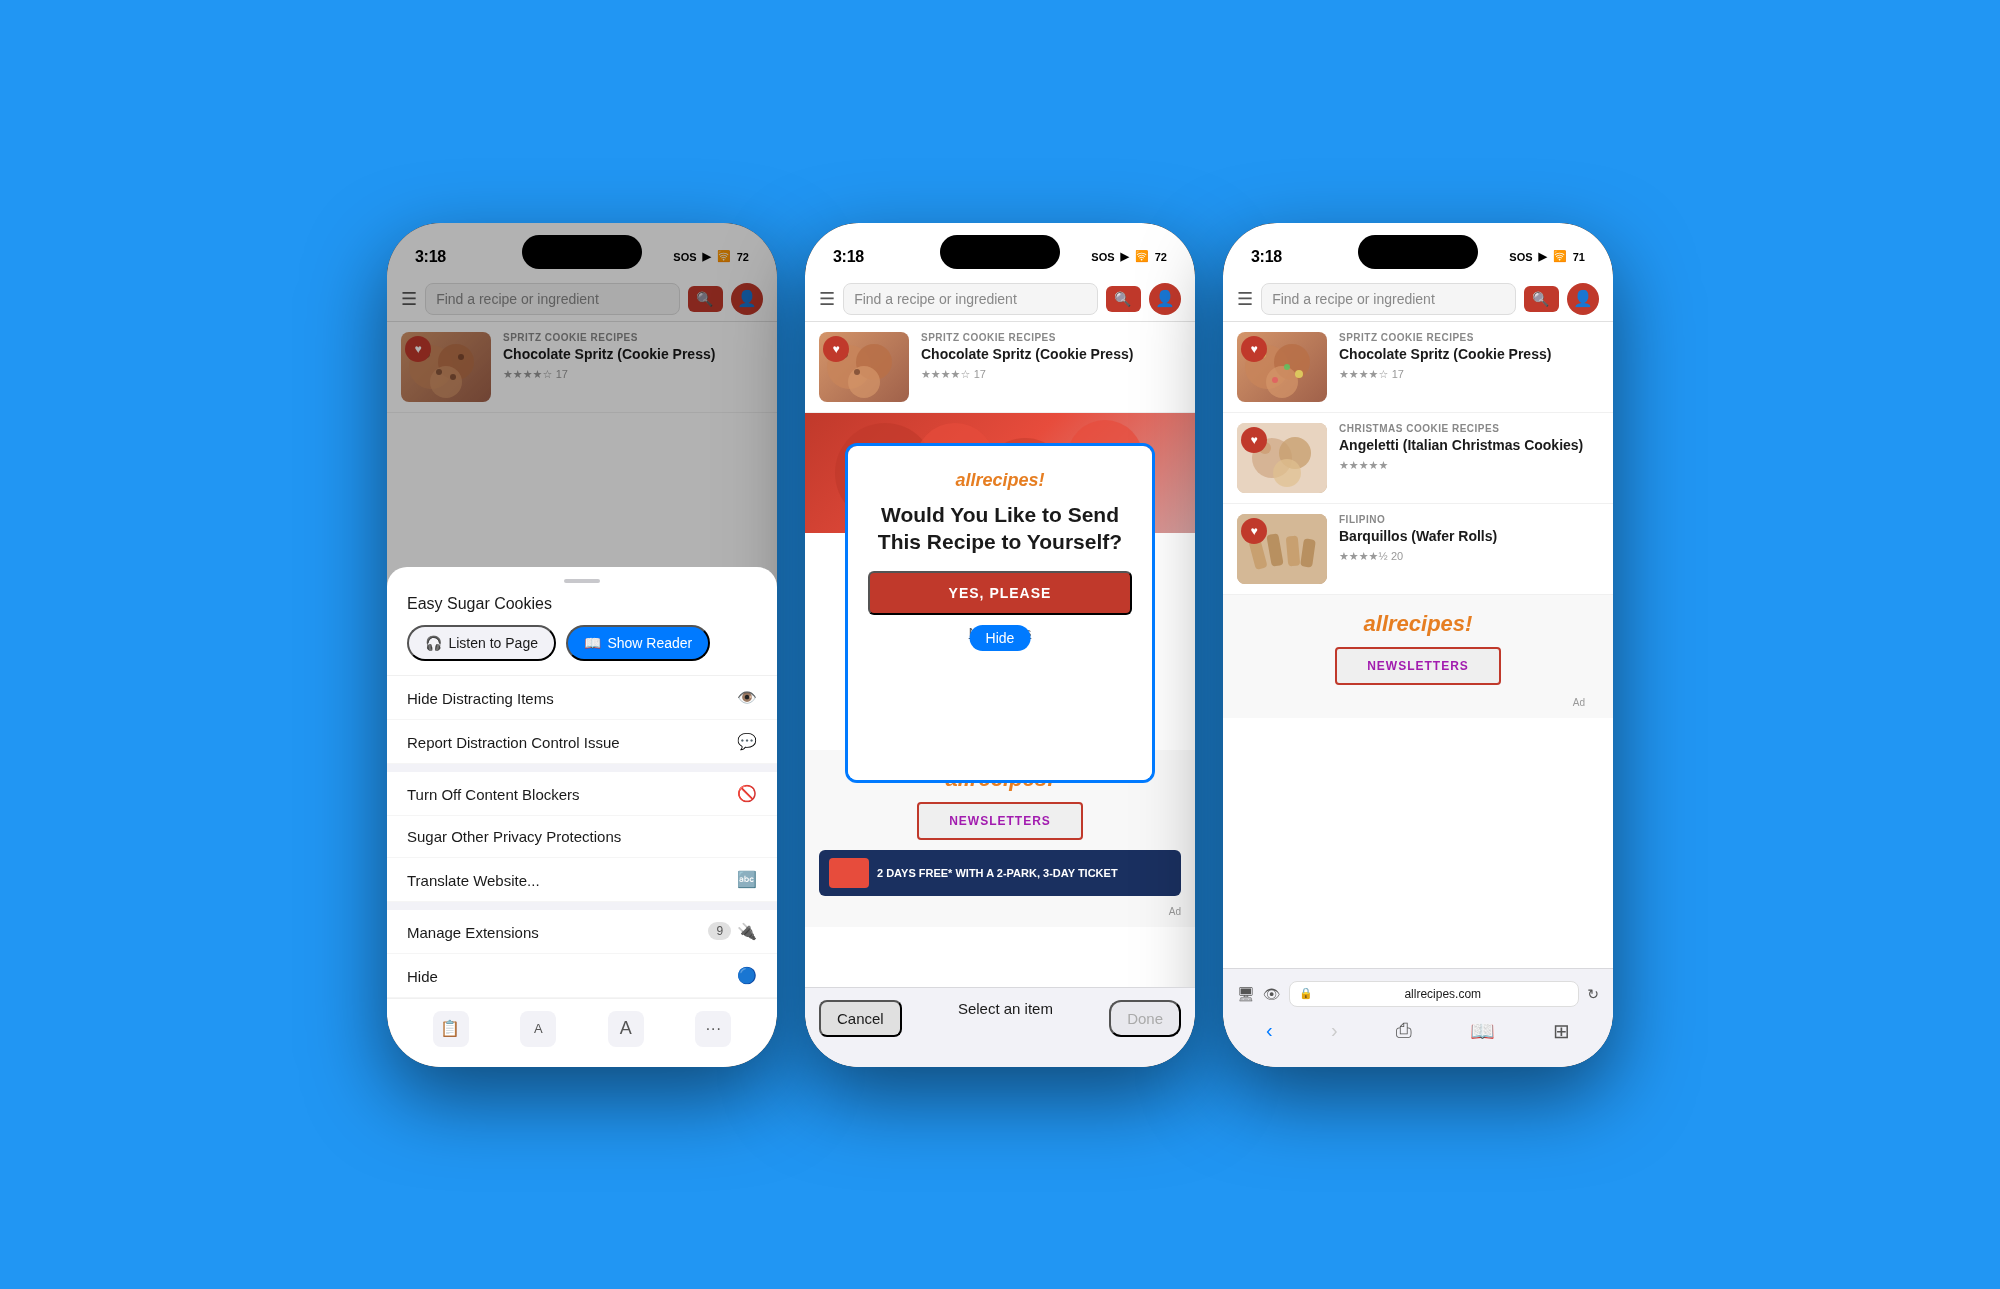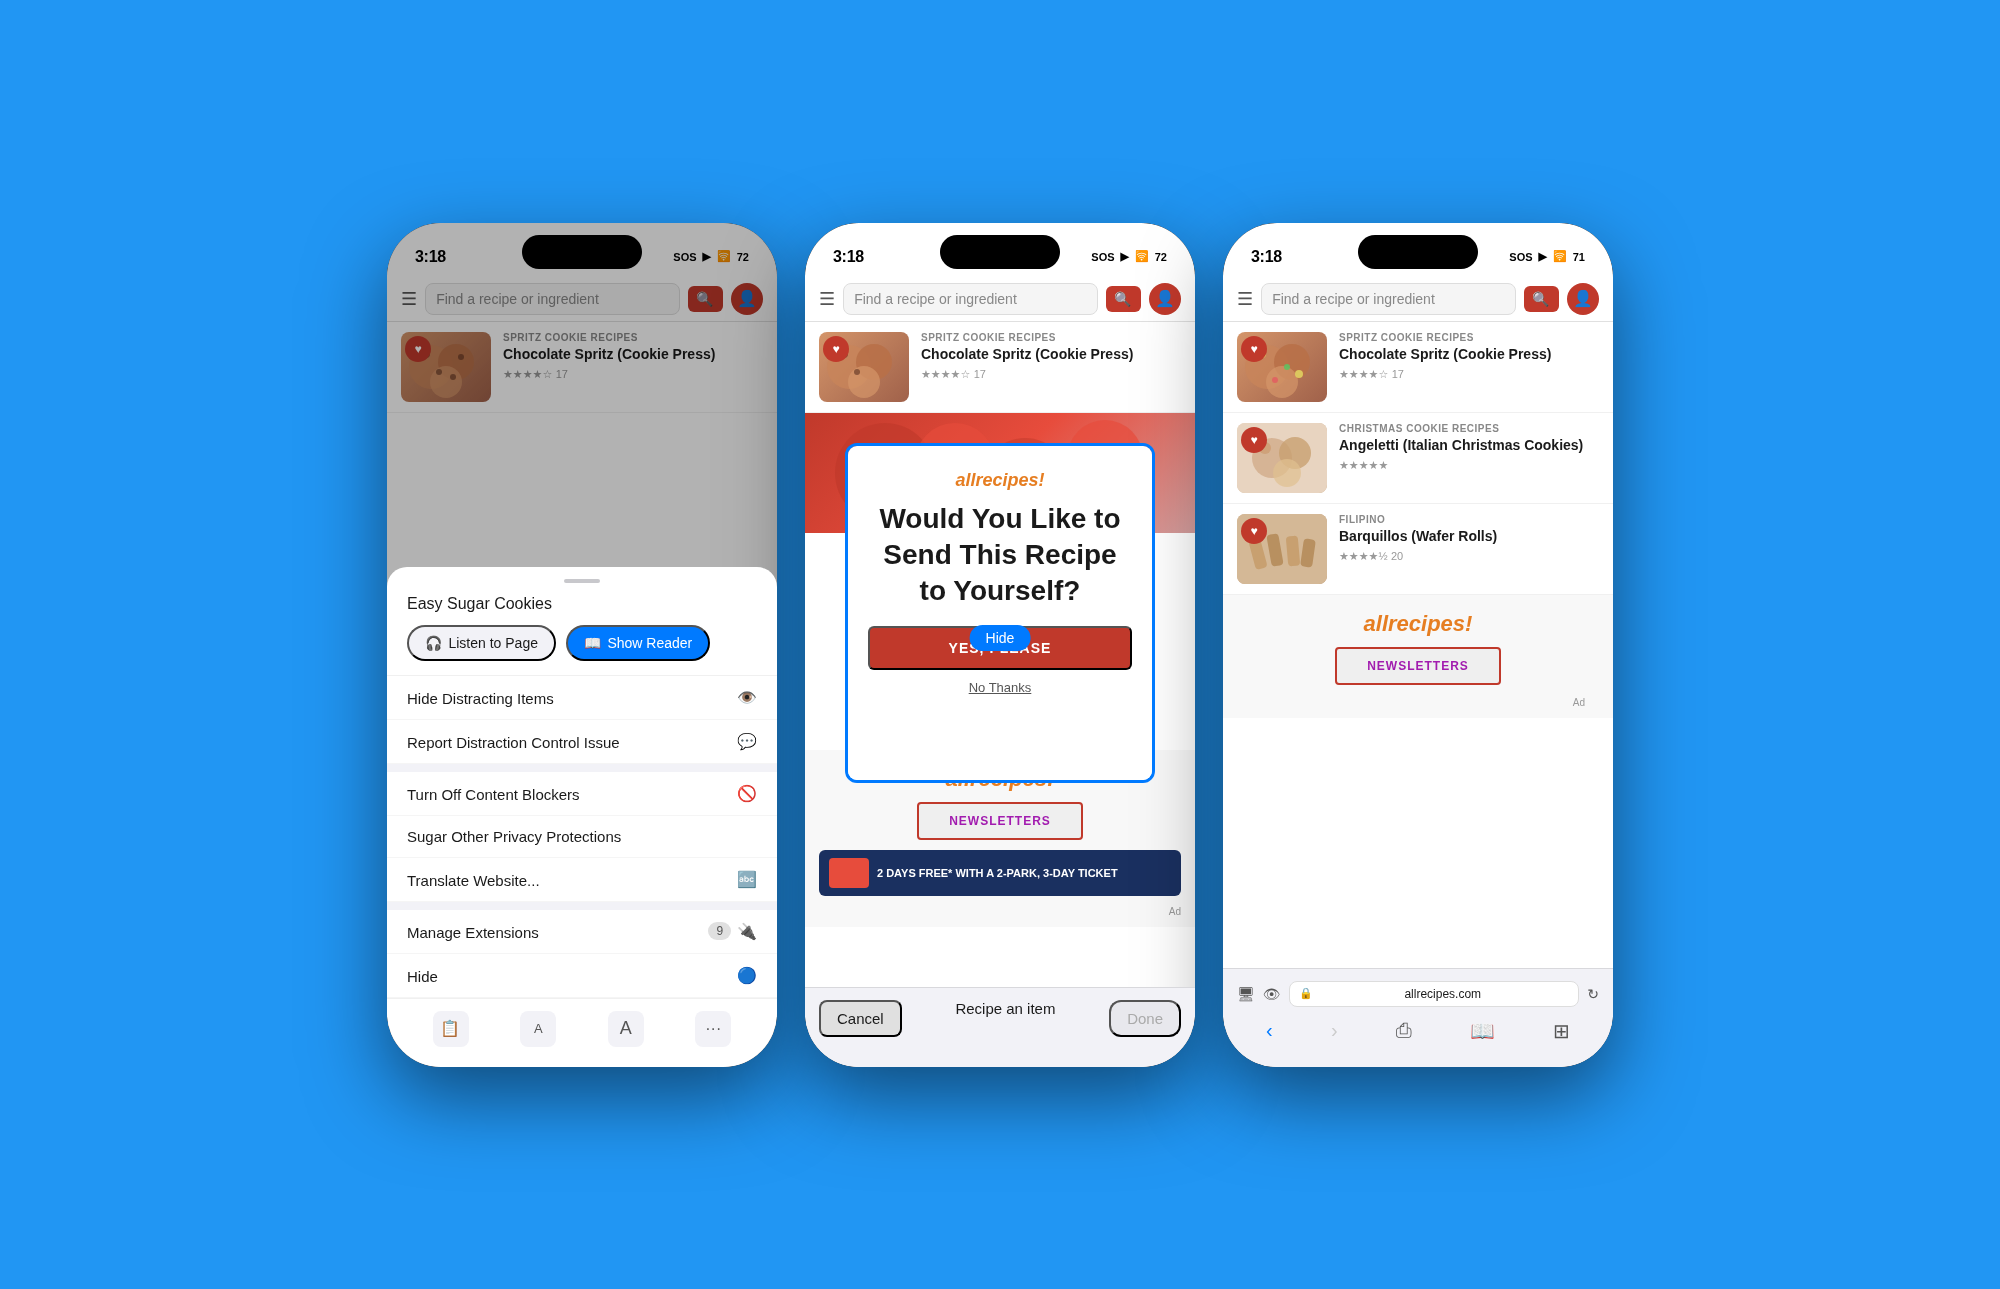--- a/index.html
+++ b/index.html
@@ -360,21 +360,21 @@
     }
     .modal-logo {
       font-size: 18px;
       font-weight: 700;
       color: #c0392b;
       font-style: italic;
       margin-bottom: 10px;
     }
     .modal-logo span { color: #e67e22; }
     .modal-title {
-      font-size: 28px;
+      font-size: 21px;
       font-weight: 800;
       color: #1a1a1a;
       line-height: 1.3;
       margin-bottom: 16px;
     }
     .modal-yes-btn {
       background: #c0392b;
       color: #fff;
       border-radius: 6px;
       padding: 12px 0;
@@ -636,21 +636,21 @@
         <div style="background:#1a3060;border-radius:6px;padding:8px 10px;width:100%;display:flex;align-items:center;gap:8px;">
           <div style="background:#e74c3c;width:40px;height:30px;border-radius:4px;flex-shrink:0;"></div>
           <span style="color:#fff;font-size:11px;font-weight:700;">2 DAYS FREE* WITH A 2-PARK, 3-DAY TICKET</span>
         </div>
         <div style="text-align:right;width:100%;font-size:10px;color:#999;">Ad</div>
       </div>
 
       <div class="selection-bar">
         <div class="selection-bar-row">
           <button class="sel-cancel-btn">Cancel</button>
-          <span class="sel-middle">Recipe an item</span>
+          <span class="sel-middle">Select an item</span>
           <button class="sel-done-btn">Done</button>
         </div>
       </div>
     </div>
   </div>
 
   <div class="phone">
     <div class="phone-screen">
       <div class="dynamic-island"></div>
 

